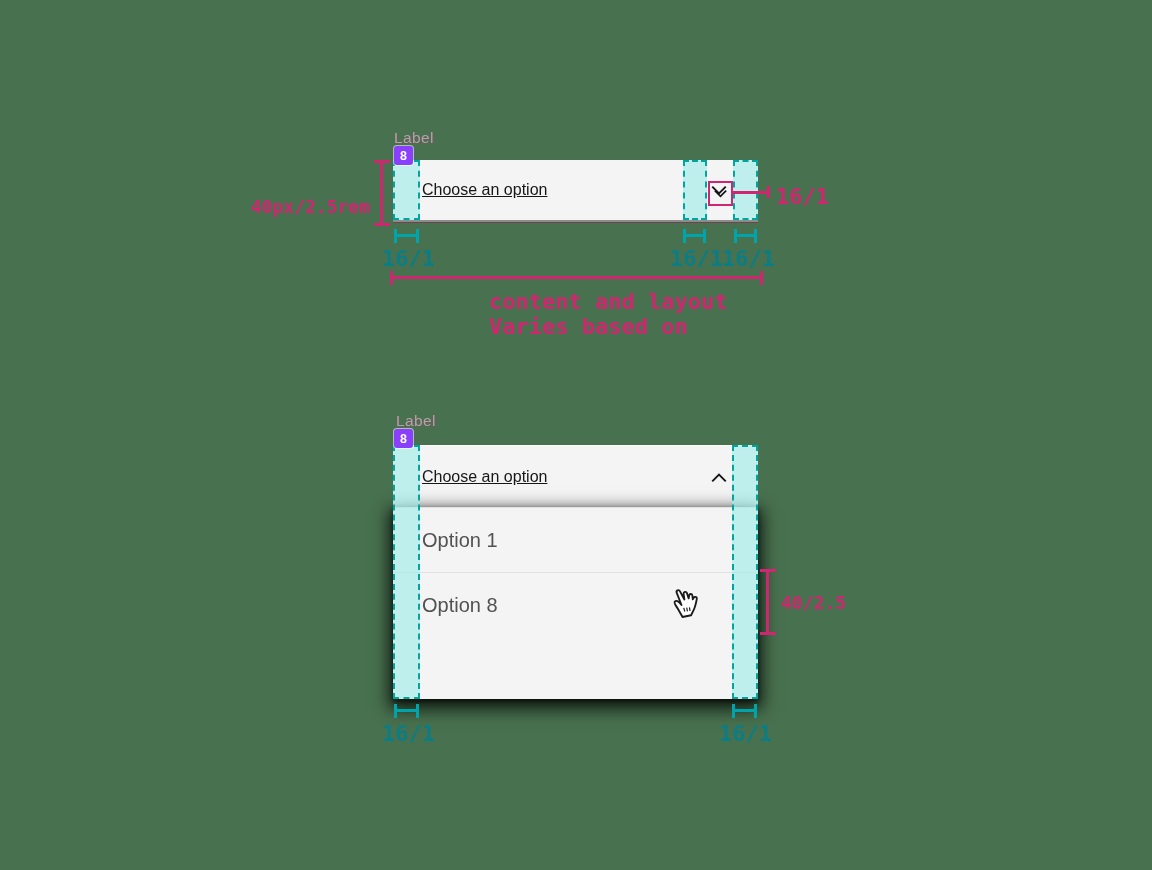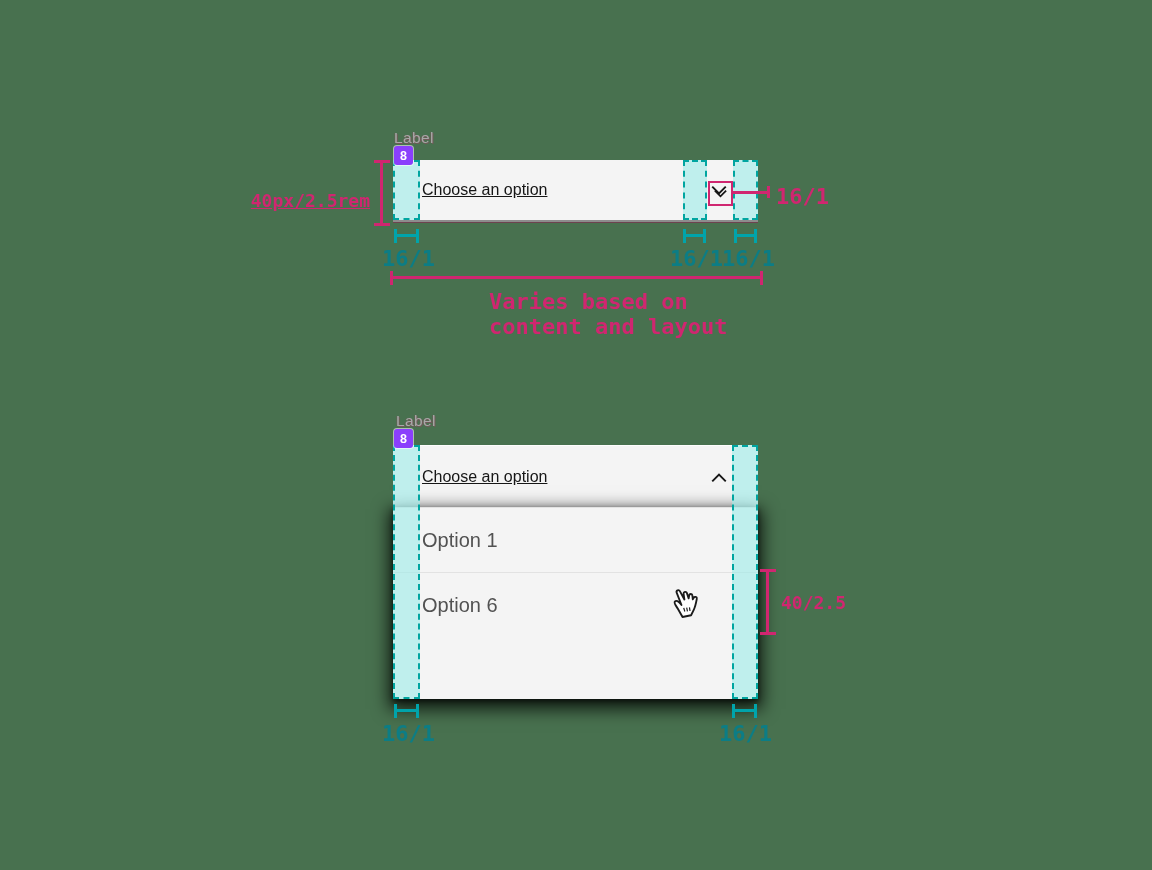--- a/index.html
+++ b/index.html
@@ -68,51 +68,51 @@
   <div class="abs chev-box" style="left:708px;top:181px;">
     <svg width="15" height="15" viewBox="0 0 16 16">
         <path d="M2 5l6 6 6-6" fill="none" stroke="#161616" stroke-width="1.9"></path>
       </svg>
   </div>
   <div class="abs" style="left:733px;top:191px;width:36px;height:3px;background:var(--pink);z-index:6;"></div>
   <div class="abs" style="left:767px;top:186px;width:3px;height:12px;background:var(--pink);z-index:6;"></div>
   <div class="abs mono-label pinktxt" style="left:776px;top:184px;">16/1</div>
 
   <div class="abs vbracket" style="left:374px;top:160px;height:66px;"></div>
-  <div class="abs mono-label pinktxt" style="left:222px;top:190px;width:148px;text-align:right;font-size:18px;text-decoration:underline;">40px/2.5rem</div>
+  <div class="abs mono-label pinktxt" style="left:222px;top:196px;width:148px;text-align:right;font-size:18px;">40px/2.5rem</div>
 
   <div class="abs ibeam" style="left:394px;top:229px;width:25px;"></div>
   <div class="abs ibeam" style="left:683px;top:229px;width:23px;"></div>
   <div class="abs ibeam" style="left:734px;top:229px;width:23px;"></div>
   <div class="abs mono-label tealtxt" style="left:382px;top:246px;width:50px;text-align:center;">16/1</div>
   <div class="abs mono-label tealtxt" style="left:670px;top:246px;width:48px;text-align:center;">16/1</div>
   <div class="abs mono-label tealtxt" style="left:722px;top:246px;width:48px;text-align:center;">16/1</div>
 
   <div class="abs hmeasure" style="left:390px;top:271px;width:373px;"></div>
   <div class="abs mono-label pinktxt" style="left:489px;top:289px;line-height:25px;">
+    <div>content and layout</div>
     <div>Varies based on</div>
-    <div>content and layout</div>
   </div>
 
   <div class="abs field-label" style="left:396px;top:412px;">Label</div>
 
   <div class="abs badge" style="left:394px;top:429px;">8</div>
 
   <div class="abs select-box" style="left:393px;top:445px;width:365px;height:62px;border-top:1px solid #fdfdfd;">
     <div class="abs select-text" style="left:29px;top:0;height:62px;line-height:62px;">Choose an option</div>
     <span class="abs" style="left:317px;top:23px;">
       <svg width="18" height="18" viewBox="0 0 16 16">
           <path d="M2 11l6-6 6 6" fill="none" stroke="#161616" stroke-width="1.7"></path>
         </svg>
     </span>
   </div>
 
   <div class="abs menu" style="left:393px;top:507px;width:365px;height:192px;">
     <div class="menu-row">Option 1</div>
-    <div class="menu-row">Option 6</div>
+    <div class="menu-row">Option 8</div>
   </div>
 
   <div class="abs cyan-col" style="left:393px;top:445px;width:27px;height:254px;"></div>
   <div class="abs cyan-col" style="left:732px;top:445px;width:26px;height:254px;"></div>
 
   <span class="abs" style="left:668px;top:583px;z-index:9;">
     <svg width="32" height="36" viewBox="0 0 24 27">
       <path d="M10.9 25.5 L7.4 19.3 C5.8 16.7 4.1 14.9 5.2 13.9 C6.2 12.9 7.9 13.7 9 15.1 L10.1 16.5 L6.5 7.2 C5.9 5.7 8.1 4.6 8.9 6.1 L12.3 12.4 L11.7 8.1 C11.5 6.5 13.7 6.1 14.2 7.6 L15.5 11.5 L15.9 9.3 C16.2 7.8 18.2 8.0 18.3 9.5 L18.6 12.3 L19.3 11.1 C20.0 9.8 21.9 10.5 21.6 11.9 C21.1 14.6 20.5 17.7 19.3 20.1 L17.3 24.2 Z" fill="#ffffff" stroke="#1b1b1b" stroke-width="1.4" stroke-linejoin="round"></path>
       <path d="M11.8 18.6 l.8 2.8 M14.0 18.4 l.6 2.8 M16.1 18.3 l.4 2.7" fill="none" stroke="#1b1b1b" stroke-width="0.9"></path>
     </svg>

